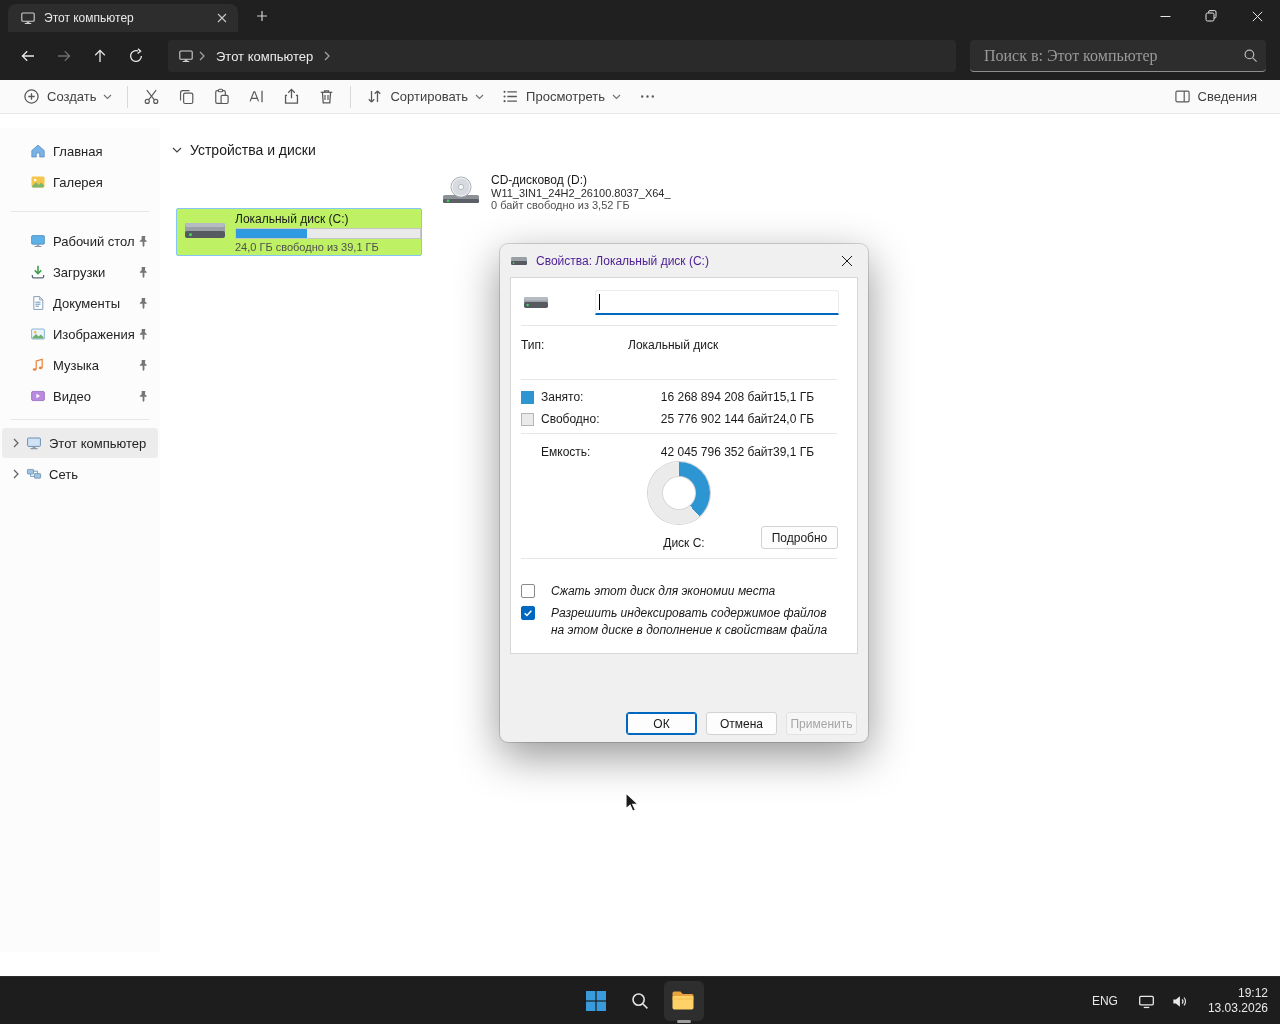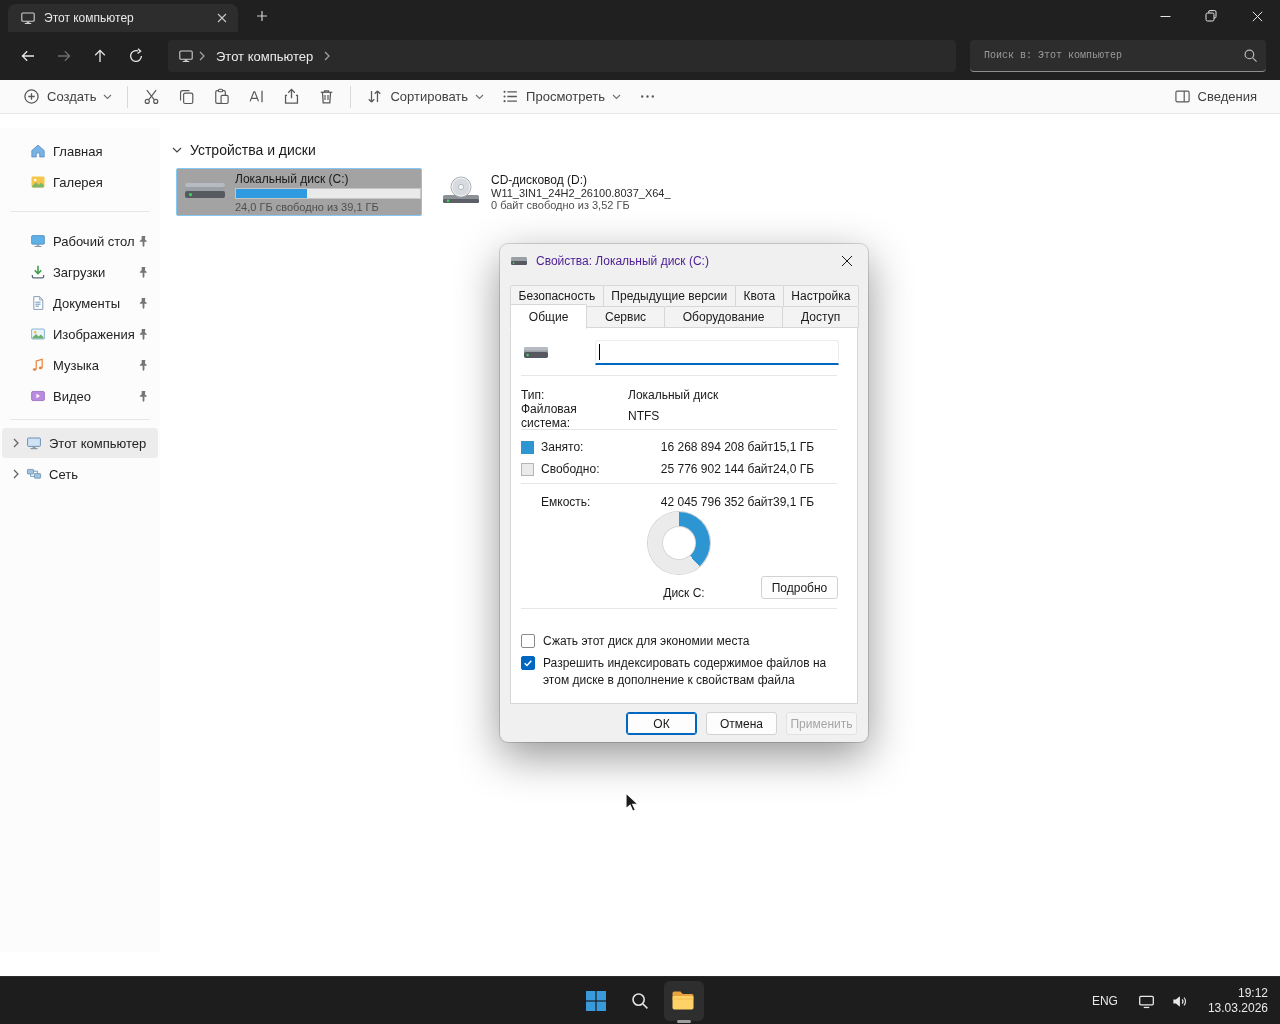--- a/index.html
+++ b/index.html
@@ -17,21 +17,21 @@
   .wc{width:46px;height:32px;display:flex;align-items:center;justify-content:center;color:#e6e6e6;}
 
   
   .navbar{position:absolute;left:0;top:32px;width:100%;height:48px;background:#202020;display:flex;align-items:center;padding:0 10px;box-sizing:border-box;z-index:10;}
   .navbtn{width:36px;height:36px;display:flex;align-items:center;justify-content:center;border-radius:4px;color:#e8e8e8;flex:0 0 auto;}
   .navbtn.disabled{color:#6d6d6d;}
   .addressbar{display:flex;align-items:center;gap:4px;height:32px;margin-left:14px;flex:1;background:#2a2a2a;border-radius:4px;padding:0 10px;overflow:hidden;}
   .crumb{font-size:13px;color:#ececec;padding:0 6px;white-space:nowrap;}
   .crumbsep{color:#a5a5a5;display:flex;align-items:center;}
   .searchbox{margin:0 4px 0 14px;flex:0 0 296px;height:32px;background:#2d2d2d;border-radius:4px;border-bottom:1px solid #8f8f8f;display:flex;align-items:center;padding:0 8px 0 12px;box-sizing:border-box;}
-  .searchbox input{flex:1;background:transparent;border:none;outline:none;color:#f97316;font-size:10px;font-family:Liberation Mono, monospace;min-width:0;}
+  .searchbox input{flex:1;background:transparent;border:none;outline:none;color:#f97316;font-size:16px;font-family:Liberation Serif, serif;min-width:0;}
   .searchbox input::placeholder{color:#9a9a9a;opacity:1;}
   .searchico{color:#b8b8b8;}
 
   
   .toolbar{position:absolute;left:0;top:80px;width:100%;height:34px;background:#fafafa;border-bottom:1px solid #e8e8e8;display:flex;align-items:center;padding:0 14px;box-sizing:border-box;z-index:9;}
   .tbtn{display:flex;align-items:center;gap:7px;height:34px;padding:0 9px;border-radius:4px;color:#3f3f3f;font-size:13px;flex:0 0 auto;}
   .tico{color:#585858;display:flex;}
   .tchev{color:#6f6f6f;display:flex;}
   .tsep{width:1px;height:22px;background:#d9d9d9;margin:0 6px;flex:0 0 auto;}
   .tspacer{flex:1;}
@@ -46,21 +46,21 @@
   .sico{margin:0 7px 0 2px;flex:0 0 auto;}
   .slabel{flex:1;font-size:13px;color:#232323;white-space:nowrap;overflow:hidden;}
   .spin{margin-right:9px;color:#767676;flex:0 0 auto;}
   .ssep{height:1px;background:#e7e7e7;margin:14px 10px;}
   .ssep2{height:1px;background:#e7e7e7;margin:8px 10px;}
   .main{flex:1;padding:12px 0 0 12px;box-sizing:border-box;}
   .secthead{display:flex;align-items:center;gap:8px;color:#1b1b1b;font-size:14px;height:20px;}
   .secchev{color:#454545;display:flex;}
   .tiles{display:flex;gap:10px;margin:8px 0 0 4px;}
   .tile{display:flex;align-items:center;gap:8px;width:246px;height:48px;border:1px solid transparent;border-radius:2px;padding:2px 6px;box-sizing:border-box;}
-  .tile.sel{background:#a3a3a3;border-color:#84c7f5;}
+  .tile.sel{background:#bef264;border-color:#84c7f5;margin-top:40px;}
   .tinfo{min-width:0;}
   .tname{font-size:12px;color:#191919;white-space:nowrap;overflow:hidden;}
   .tbar{width:186px;height:11px;background:#eaeaea;border:1px solid #c6c6c6;margin:2px 0;box-sizing:border-box;}
   .tfill{height:100%;width:0;background:#2f9ae0;}
   .tsub{font-size:11px;color:#4f4f4f;white-space:nowrap;overflow:hidden;}
   .tsub.d{color:#2b2b2b;}
 
   
   .statusbar{position:absolute;left:0;top:952px;width:100%;height:24px;background:#fff;border-top:1px solid #ececec;display:flex;align-items:center;font-size:12px;color:#565656;padding:0 14px;box-sizing:border-box;z-index:8;}
   .sbitem{margin-right:42px;white-space:nowrap;}
@@ -89,21 +89,21 @@
   .sw.free{background:#eaeaea;border:1px solid #b5b5b5;}
   .slbl2{flex:1;}
   .sbytes{width:132px;text-align:right;flex:0 0 132px;}
   .ssize{width:64px;text-align:left;flex:0 0 64px;}
   .caprow{padding-left:20px;}
   .donut{position:absolute;left:137px;top:184px;width:62px;height:62px;border-radius:50%;box-shadow:0 0 0 1px #d2d2d2;}
   .donut::after{content:"";position:absolute;left:15px;top:15px;width:32px;height:32px;background:#fff;border-radius:50%;box-shadow:0 0 0 1px #d8d8d8;}
   .disklabel{position:absolute;left:0;right:0;top:258px;text-align:center;}
   .btn{display:flex;align-items:center;justify-content:center;background:#fdfdfd;border:1px solid #d2d2d2;border-radius:3px;font-size:12px;color:#1a1a1a;box-sizing:border-box;}
   .detailsbtn{position:absolute;left:250px;top:248px;width:77px;height:23px;}
-  .cbrow{position:absolute;left:10px;right:14px;display:flex;gap:8px;align-items:flex-start;}
+  .cbrow{position:absolute;left:10px;right:14px;display:flex;gap:16px;align-items:flex-start;font-style:italic;}
   .cb{width:14px;height:14px;border:1px solid #8a8a8a;border-radius:2px;background:#fff;flex:0 0 14px;margin-top:1px;box-sizing:border-box;display:flex;align-items:center;justify-content:center;}
   .cb.checked{background:#0067c0;border-color:#0067c0;}
   .cbtext{font-size:12px;line-height:1.4;color:#1a1a1a;}
   .dbuttons{position:absolute;right:11px;bottom:7px;display:flex;gap:9px;}
   .dbtn{width:71px;height:23px;}
   .dbtn.primary{border:1px solid #0067c0;box-shadow:inset 0 0 0 1px #0067c0;}
   .dbtn.disabled{color:#a5a5a5;background:#f6f6f6;border-color:#e2e2e2;}
 
   
   .taskbar{position:absolute;left:0;top:976px;width:100%;height:48px;background:#1d1d1d;border-top:1px solid rgba(255,255,255,.06);z-index:60;}
@@ -538,55 +538,37 @@
             <circle cx="3.6" cy="8" r=".9" fill="#3ed45f"></circle>
           </svg>
       </span>
       <span class="dtitle-text">Свойства: Локальный диск (C:)</span>
       <span class="dclose">
         <svg width="12" height="12" viewBox="0 0 12 12">
             <path d="M1 1l10 10M11 1 1 11" stroke="#1a1a1a" stroke-width="1" fill="none"></path>
           </svg>
       </span>
     </div>
-    <div class="dtabs">
-      <div class="trow trow1">
-        <div class="dtab">Безопасность</div>
-        <div class="dtab">Предыдущие версии</div>
-        <div class="dtab">Квота</div>
-        <div class="dtab">Настройка</div>
-      </div>
-      <div class="trow trow2">
-        <div class="dtab active">Общие</div>
-        <div class="dtab">Сервис</div>
-        <div class="dtab">Оборудование</div>
-        <div class="dtab">Доступ</div>
-      </div>
-    </div>
     <div class="dpanel">
       <span class="dico">
         <svg width="26" height="18" viewBox="0 0 26 18">
             <rect x="1" y="3" width="24" height="9" rx="2" fill="#9aa0a6"></rect>
             <rect x="1" y="8" width="24" height="6" rx="1.8" fill="#565a60"></rect>
             <rect x="1" y="3" width="24" height="3.4" rx="1.7" fill="#b6bbc1"></rect>
             <circle cx="4.6" cy="11" r="1.2" fill="#3ed45f"></circle>
           </svg>
       </span>
       <div class="dinputwrap">
         <input style="width: 100%; height: 100%; border: none; outline: none; background: transparent; font: 12px &quot;Liberation Sans&quot;, sans-serif; padding: 0px 4px; box-sizing: border-box;" value="">
         <div class="caret"></div>
       </div>
       <div class="hr" style="top:47px"></div>
       <div class="frow" style="top:58px">
         <span class="flbl">Тип:</span>
         <span>Локальный диск</span>
-      </div>
-      <div class="frow" style="top:79px">
-        <span class="flbl">Файловая система:</span>
-        <span>NTFS</span>
       </div>
       <div class="hr" style="top:101px"></div>
       <div class="frow" style="top:110px">
         <span class="sw used"></span>
         <span class="slbl2">Занято:</span>
         <span class="sbytes">16 268 894 208 байт</span>
         <span class="ssize">15,1 ГБ</span>
       </div>
       <div class="frow" style="top:132px">
         <span class="sw free"></span>

